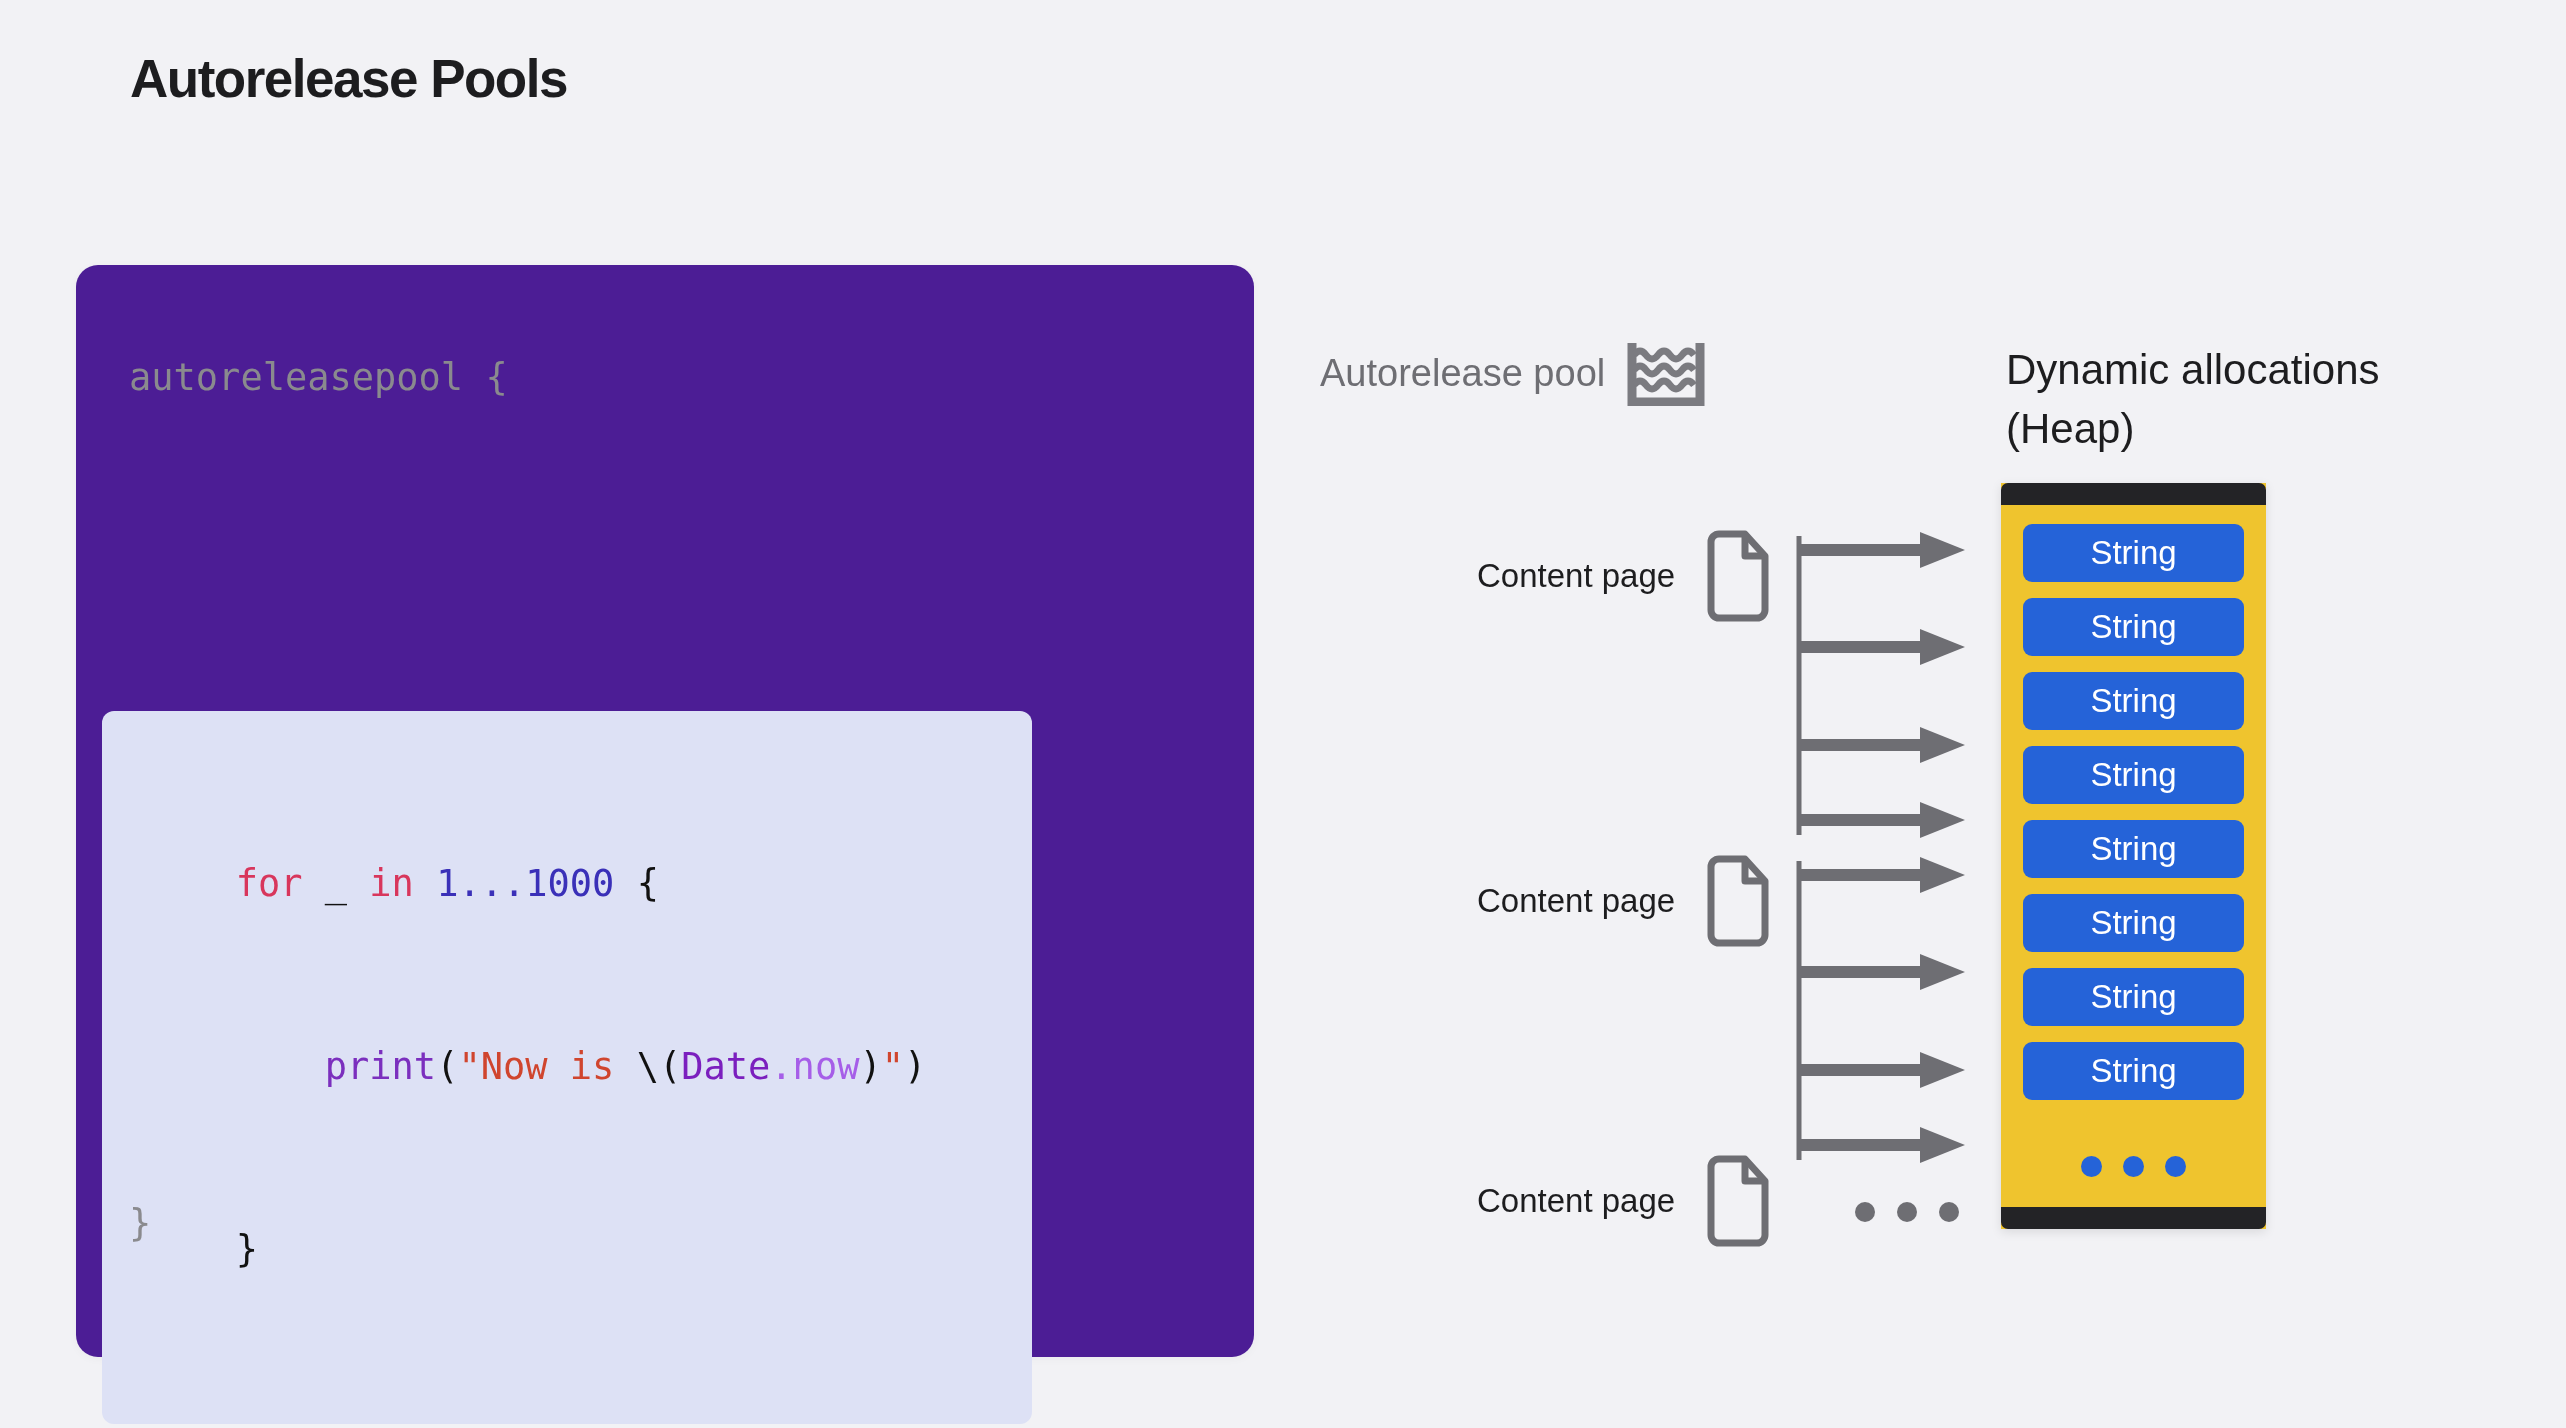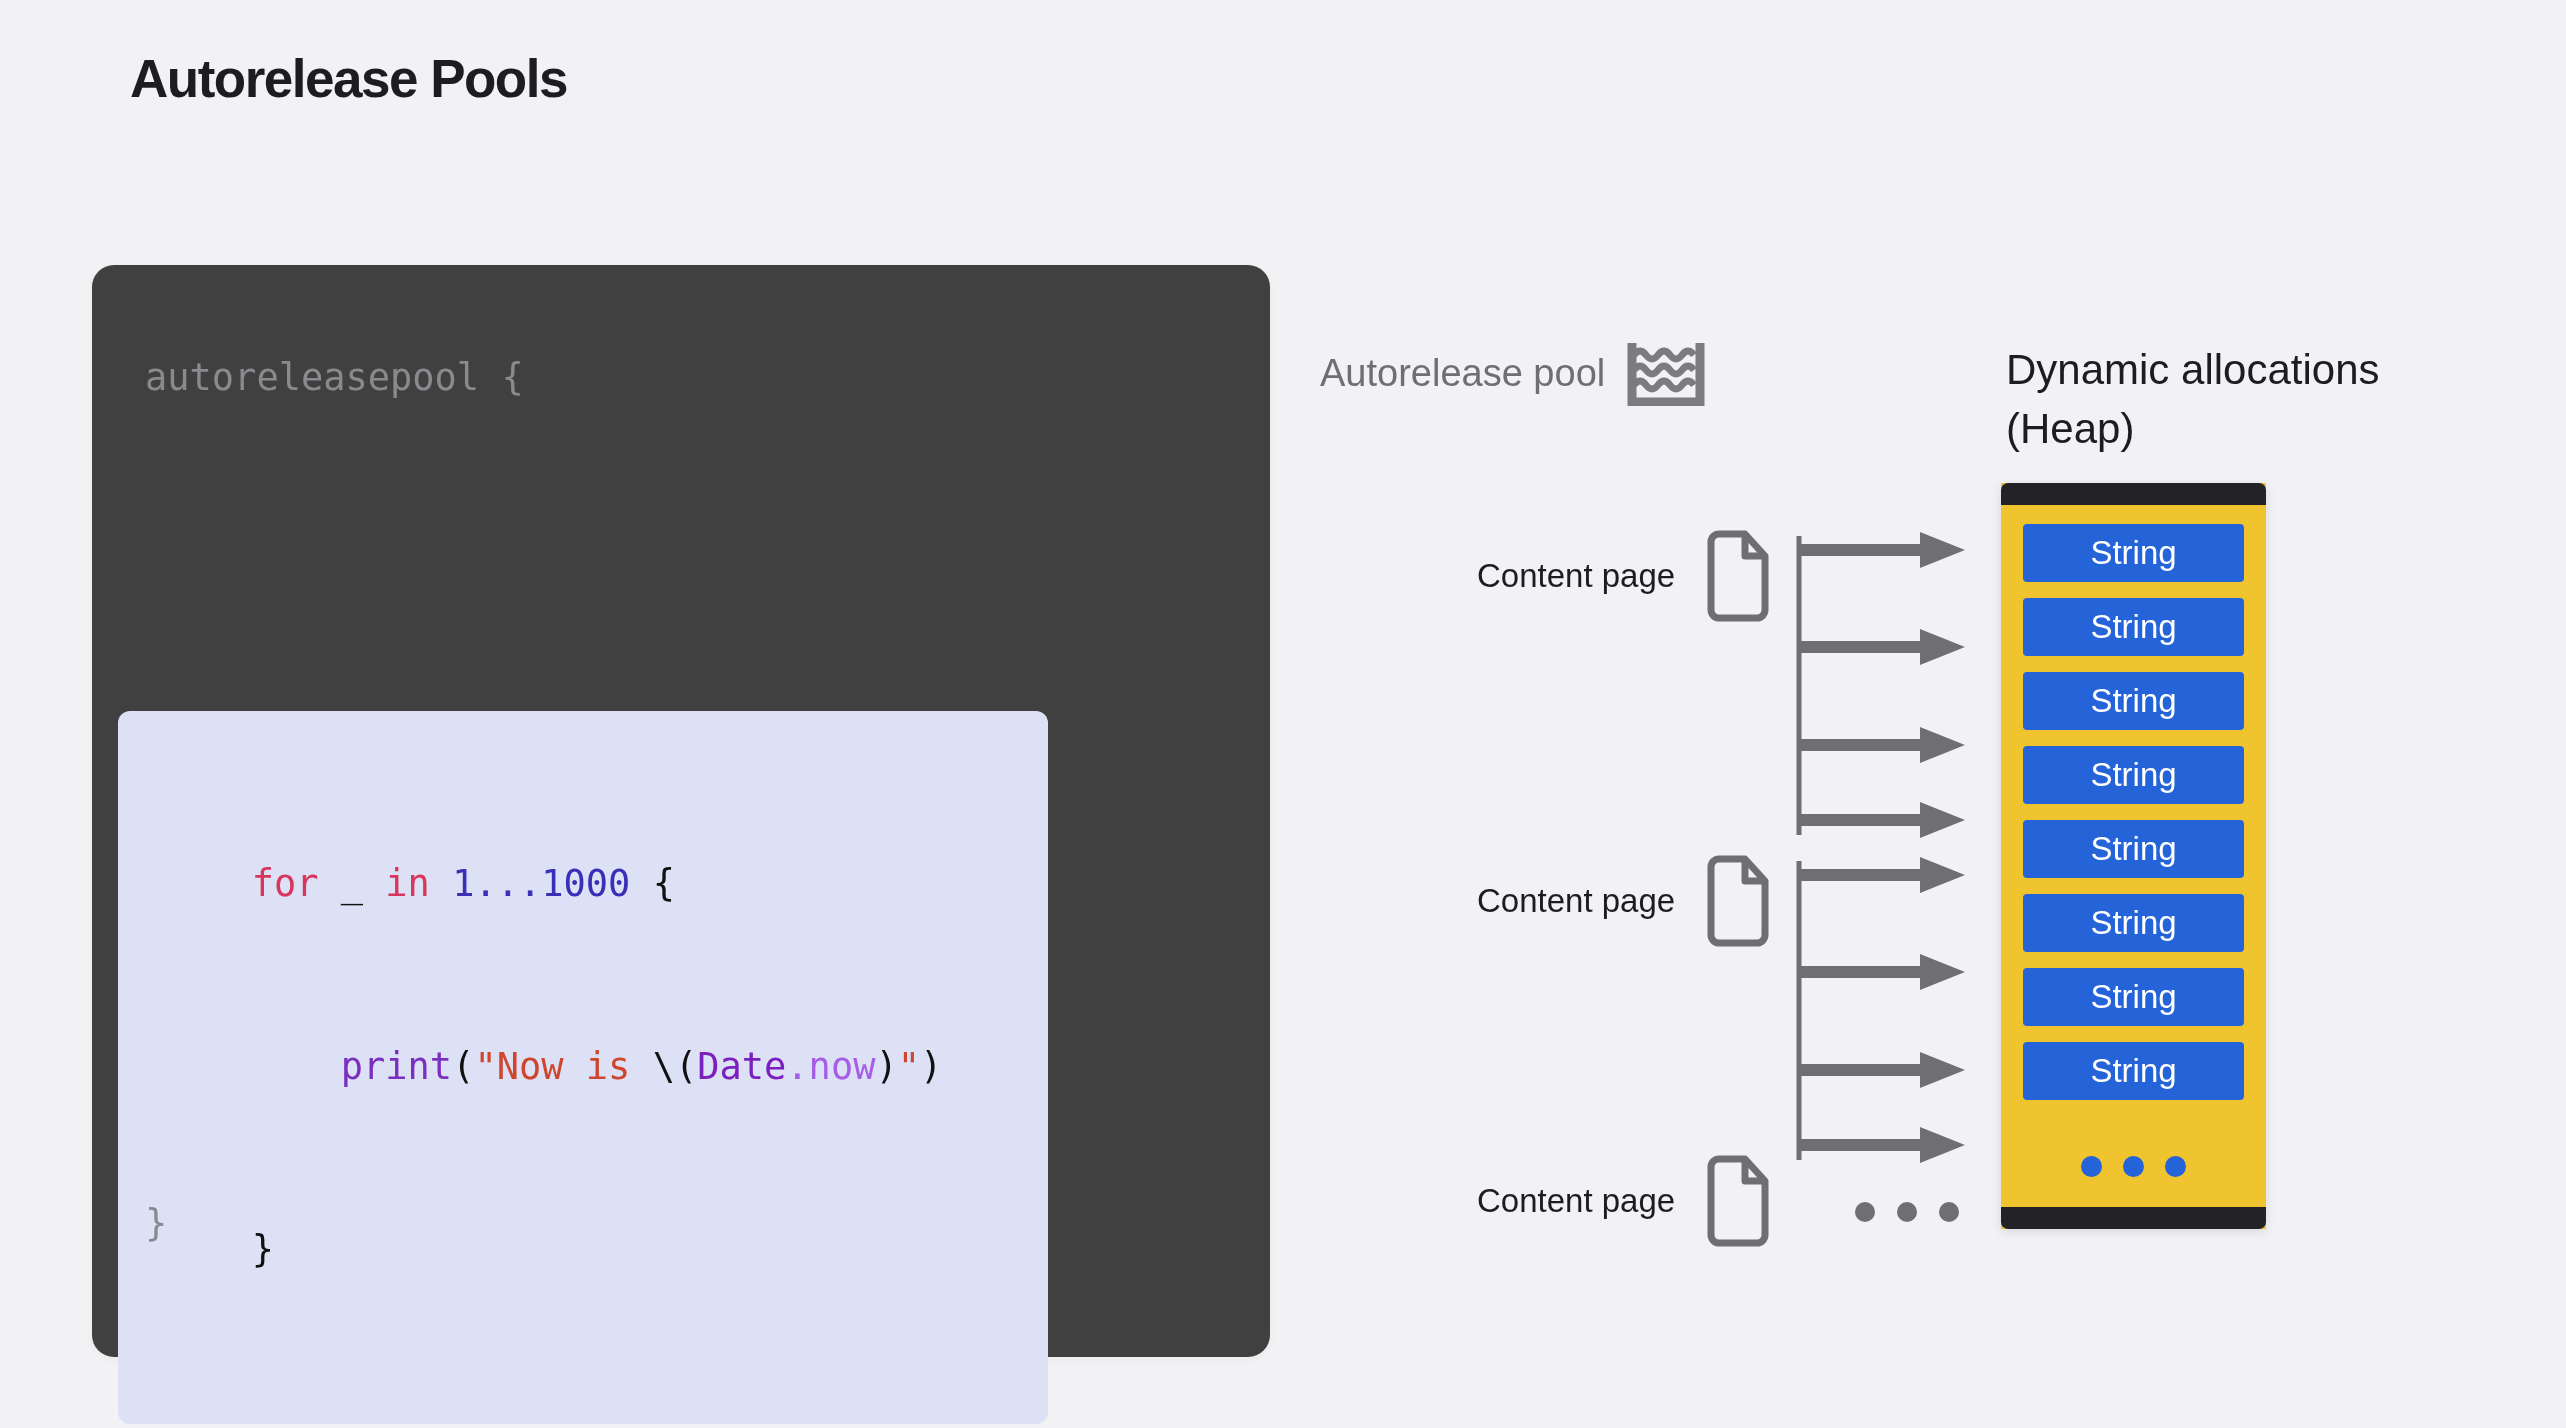--- a/index.html
+++ b/index.html
@@ -23,25 +23,25 @@
     font-size: 53px;
     font-weight: bold;
     letter-spacing: -1.5px;
     color: #1D1D1F;
     white-space: nowrap;
   }
 
   
   .code-card {
     position: absolute;
-    left: 92px;
+    left: 76px;
     top: 265px;
     width: 1178px;
     height: 1092px;
-    background: #404040;
+    background: #4c1d95;
     border-radius: 22px;
     box-shadow: 0 2px 10px rgba(0,0,0,0.035);
   }
   .code-area {
     position: absolute;
     left: 0; top: 0; right: 0; bottom: 0;
     font-family: "DejaVu Sans Mono", monospace;
     font-size: 37px;
     line-height: 61px;
     color: #8A8A8E;
@@ -161,21 +161,21 @@
   .heap-bar-bottom { border-radius: 0 0 7px 7px; }
   .heap-body {
     padding: 19px 22px 12px 22px;
     display: flex;
     flex-direction: column;
     gap: 16px;
   }
   .string-block {
     height: 58px;
     background: #2563D8;
-    border-radius: 4px;
+    border-radius: 9px;
     color: #FFFFFF;
     font-size: 33px;
     display: flex;
     align-items: center;
     justify-content: center;
   }
   .heap-dots {
     display: flex;
     gap: 21px;
     justify-content: center;

